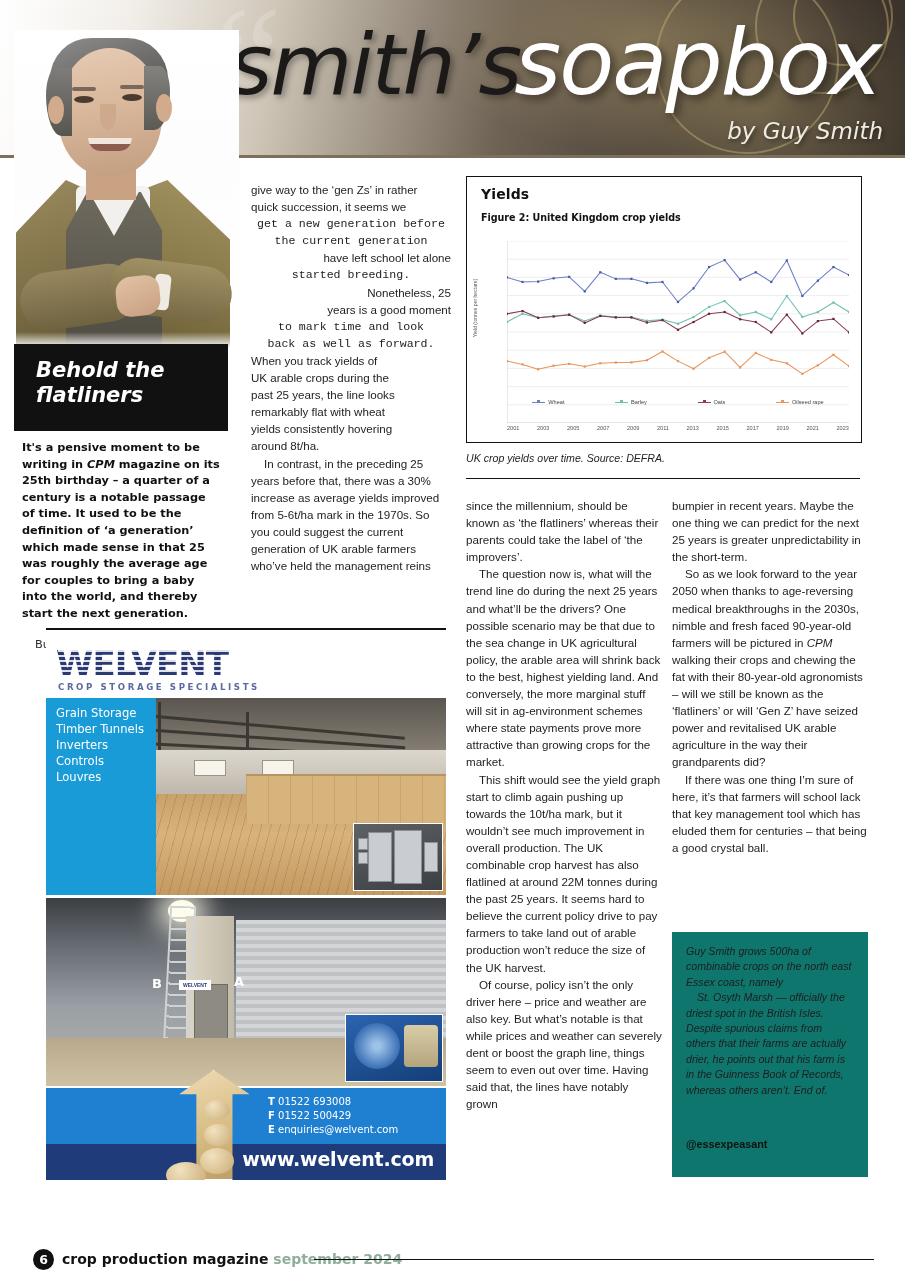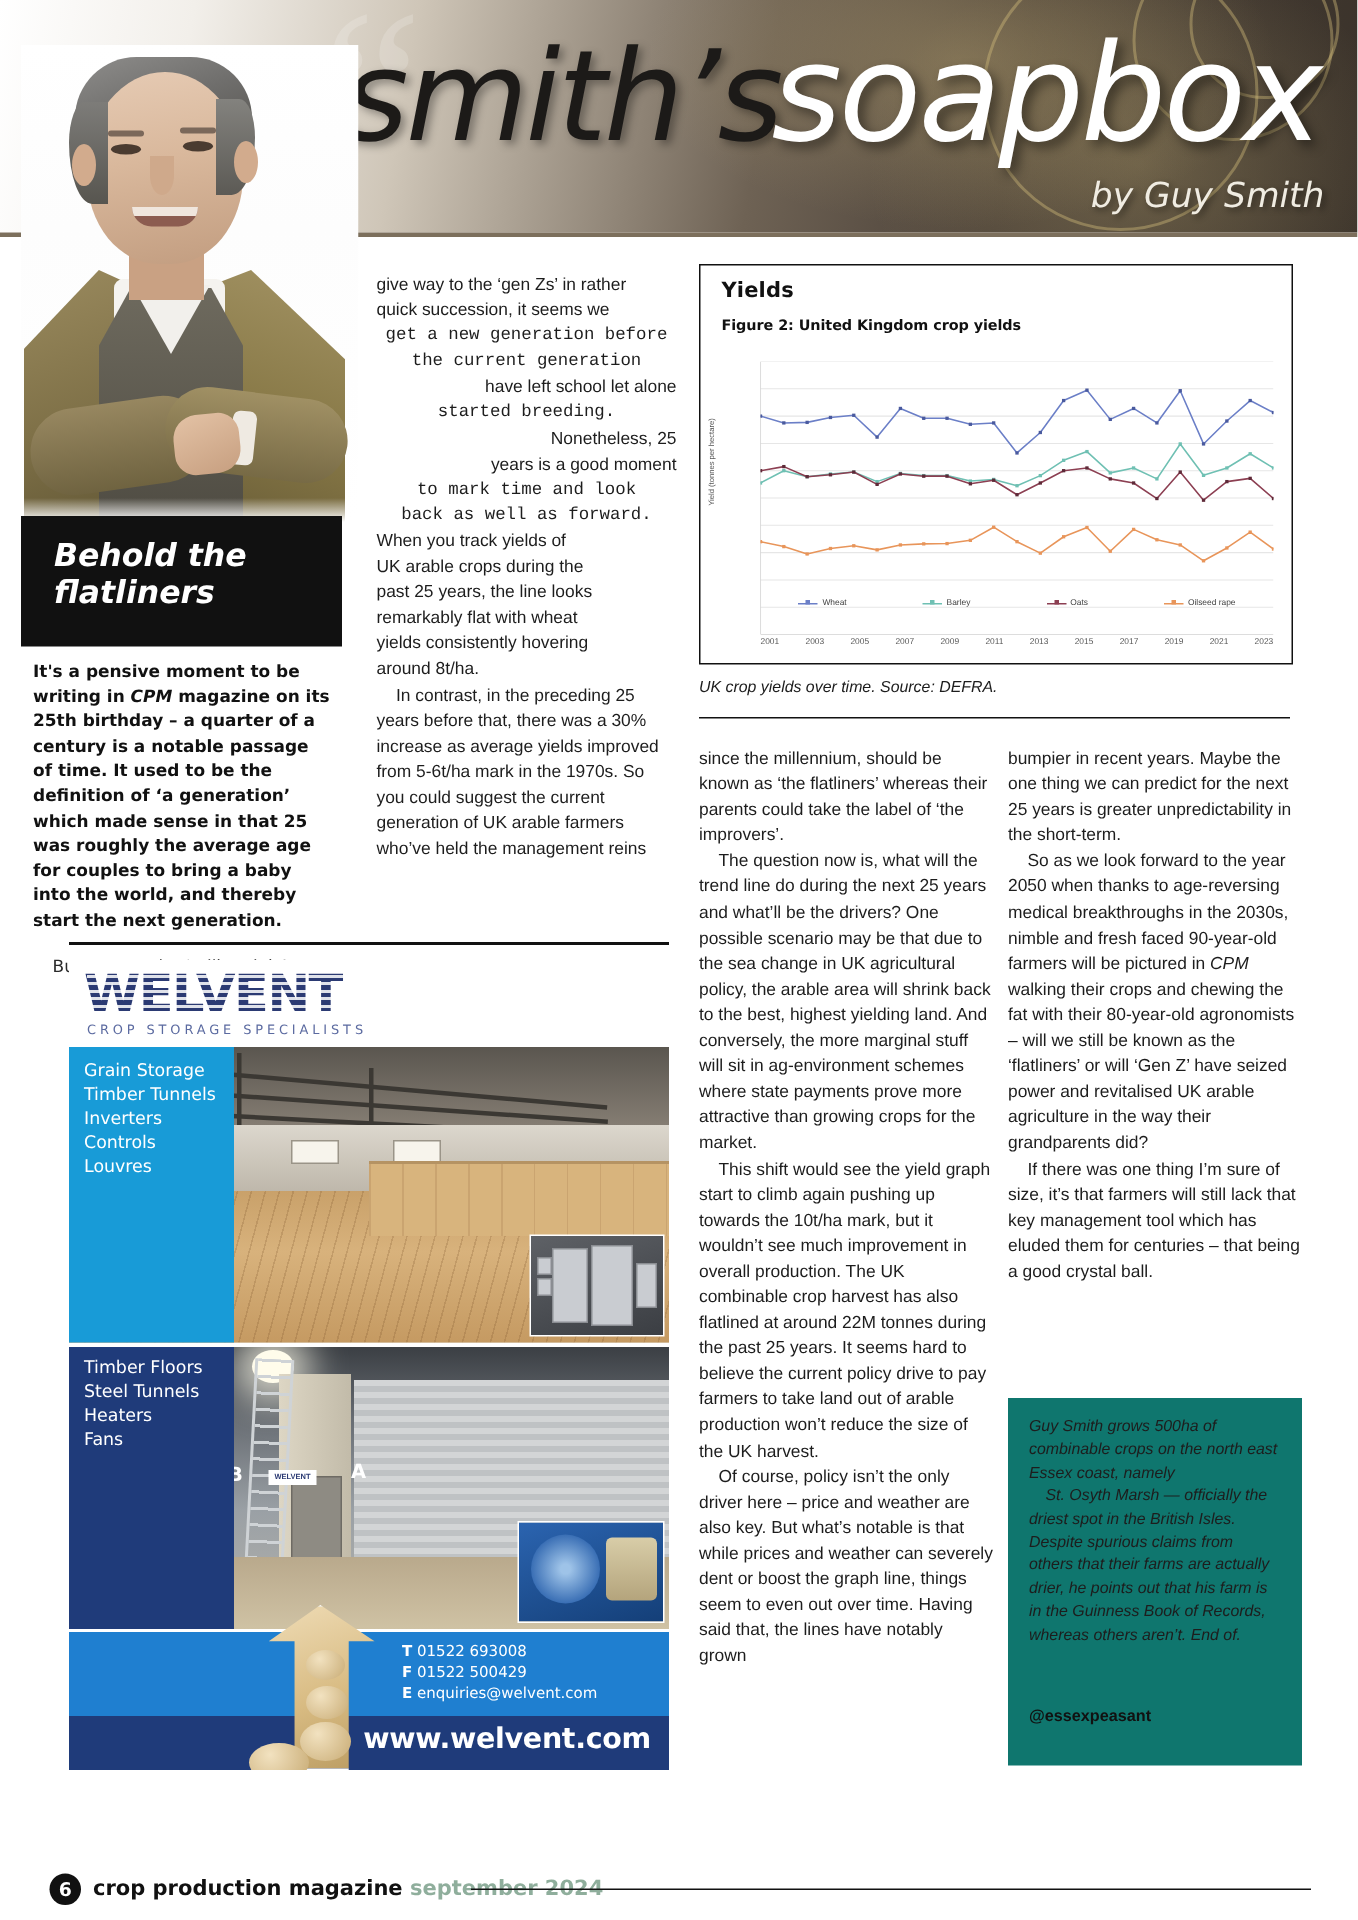--- a/index.html
+++ b/index.html
@@ -239,21 +239,21 @@
     line-height:34px;
   }
   .ad-logo-stripes{
     position:absolute;left:12px;top:10px;width:205px;height:26px;
     background:repeating-linear-gradient(180deg,rgba(255,255,255,.85) 0 2px, rgba(255,255,255,0) 2px 5px);
     pointer-events:none;
   }
   .ad-tag{
     position:absolute;left:12px;top:42px;
     font-family:"DejaVu Sans", sans-serif;
-    font-weight:400;font-size:8.6px;letter-spacing:2.6px;color:#5b6aa0;
+    font-weight:700;font-size:8.6px;letter-spacing:2.6px;color:#5b6aa0;
   }
 
   
   .adimg1{
     position:absolute;left:0;top:58px;width:400px;height:197px;
     background:linear-gradient(180deg,#4a4742 0%,#6d6458 18%,#b59a74 42%,#c9a878 62%,#b5935f 100%);
     overflow:hidden;
   }
   .shed-roof{position:absolute;left:0;top:0;width:400px;height:60px;background:linear-gradient(180deg,#5a564f,#8b8378);}
   .shed-beam{position:absolute;background:#3b3833;height:3px;transform-origin:left center;}
@@ -635,21 +635,21 @@
   <div class="col-mid">
     <p>since the millennium, should be known as ‘the flatliners’ whereas their parents could take the label of ‘the improvers’.</p>
     <p class="ind">The question now is, what will the trend line do during the next 25 years and what’ll be the drivers? One possible scenario may be that due to the sea change in UK agricultural policy, the arable area will shrink back to the best, highest yielding land. And conversely, the more marginal stuff will sit in ag-environment schemes where state payments prove more attractive than growing crops for the market.</p>
     <p class="ind">This shift would see the yield graph start to climb again pushing up towards the 10t/ha mark, but it wouldn’t see much improvement in overall production. The UK combinable crop harvest has also flatlined at around 22M tonnes during the past 25 years. It seems hard to believe the current policy drive to pay farmers to take land out of arable production won’t reduce the size of the UK harvest.</p>
     <p class="ind">Of course, policy isn’t the only driver here – price and weather are also key. But what’s notable is that while prices and weather can severely dent or boost the graph line, things seem to even out over time. Having said that, the lines have notably grown</p>
   </div>
 
   <div class="col-right">
     <p>bumpier in recent years. Maybe the one thing we can predict for the next 25 years is greater unpredictability in the short-term.</p>
     <p class="ind"><span>So as we look forward to the year 2050 when thanks to age-reversing medical breakthroughs in the 2030s, nimble and fresh faced 90-year-old farmers will be pictured in </span><em>CPM</em><span> walking their crops and chewing the fat with their 80-year-old agronomists – will we still be known as the ‘flatliners’ or will ‘Gen Z’ have seized power and revitalised UK arable agriculture in the way their grandparents did?</span></p>
-    <p class="ind">If there was one thing I’m sure of size, it’s that farmers will still lack that key management tool which has eluded them for centuries – that being a good crystal ball.</p>
+    <p class="ind">If there was one thing I’m sure of here, it’s that farmers will school lack that key management tool which has eluded them for centuries – that being a good crystal ball.</p>
   </div>
 
   <div class="bio">
     <div class="bio-inner">
       <p style="margin:0">Guy Smith grows 500ha of combinable crops on the north east Essex coast, namely</p>
       <p style="margin:0" class="ind2">St. Osyth Marsh — officially the driest spot in the British Isles. Despite spurious claims from others that their farms are actually drier, he points out that his farm is in the Guinness Book of Records, whereas others aren’t. End of.</p>
     </div>
     <div class="bio-handle">@essexpeasant</div>
   </div>
 
@@ -702,28 +702,20 @@
       <div class="sh2-floor"></div>
       <div class="sh2-lab" style="left:106px;top:78px;">B</div>
       <div class="sh2-lab" style="left:188px;top:76px;">A</div>
       <div class="sh2-tag">WELVENT</div>
       <div class="inset2">
         <div class="fan"></div>
         <div class="duct"></div>
       </div>
     </div>
 
-    <div style="position:absolute;left:0;top:258px;width:110px;height:188px;background:#1f3b7a;">
-      <div style="position:absolute;left:10px;top:6px;width:98px;font-family:'DejaVu Sans',sans-serif;font-size:11.6px;line-height:1.38;color:#ffffff;">
-        <div>Timber Floors</div>
-        <div>Steel Tunnels</div>
-        <div>Heaters</div>
-        <div>Fans</div>
-      </div>
-    </div>
 
     <div class="ad-footer">
       <div class="ad-foot-blue"></div>
       <div class="ad-contact">
         <div><span class="b">T</span> <span>01522 693008</span></div>
         <div><span class="b">F</span> <span>01522 500429</span></div>
         <div><span class="b">E</span> <span>enquiries@welvent.com</span></div>
       </div>
       <div class="ad-web">www.welvent.com</div>
     </div>

